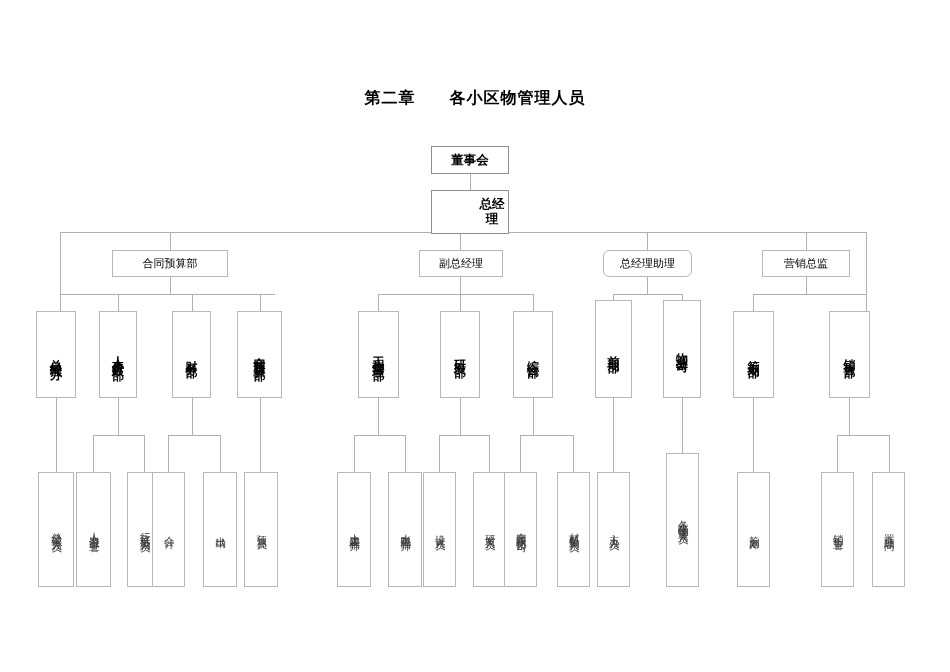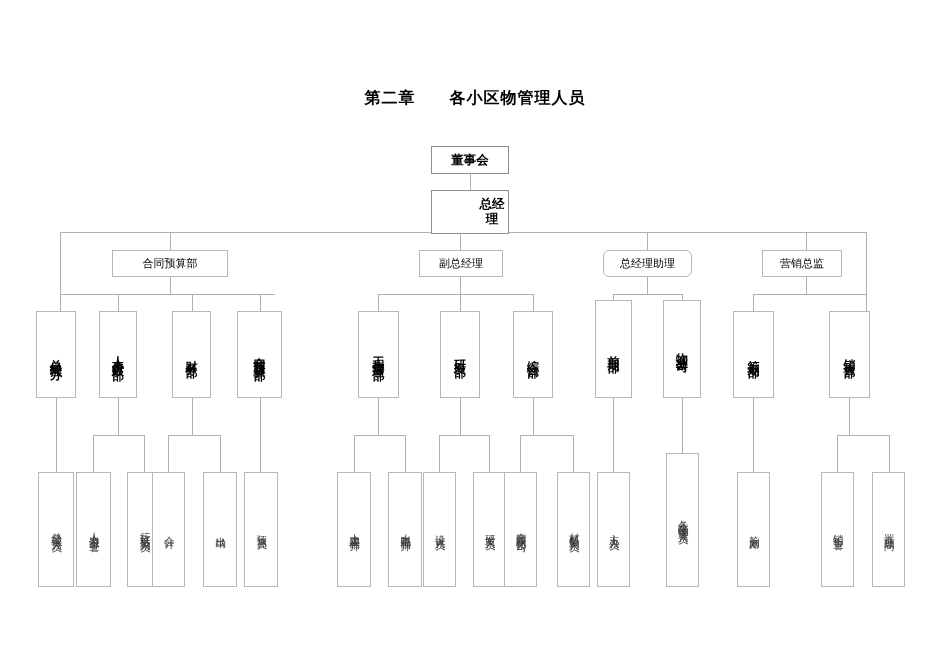--- a/index.html
+++ b/index.html
@@ -143,21 +143,21 @@
   <div class="ln h" style="left:837px;top:435px;width:52px;"></div>
   <div class="ln v" style="left:837px;top:435px;height:37px;"></div>
   <div class="ln v" style="left:889px;top:435px;height:37px;"></div>
 
   <div class="box strong bold-txt" style="left:431px;top:146px;width:78px;height:28px;">董事会</div>
   <div class="box strong bold-txt" style="left:431px;top:190px;width:78px;height:44px;padding-left:44px;">总经理</div>
 
   <div class="box lvl2" style="left:112px;top:250px;width:116px;height:27px;">合同预算部</div>
   <div class="box lvl2" style="left:419px;top:250px;width:84px;height:27px;">副总经理</div>
   <div class="box lvl2" style="left:603px;top:250px;width:89px;height:27px;border-radius:6px;">总经理助理</div>
-  <div class="box lvl2" style="left:762px;top:250px;width:80px;height:27px;text-align:right;">营销总监</div>
+  <div class="box lvl2" style="left:762px;top:250px;width:88px;height:27px;text-align:right;">营销总监</div>
 
   <div class="box vert dept" style="left:36px;top:311px;width:40px;height:87px;">总经理办</div>
   <div class="box vert dept" style="left:99px;top:311px;width:38px;height:87px;">人事行政部</div>
   <div class="box vert dept" style="left:172px;top:311px;width:39px;height:87px;">财务部</div>
   <div class="box vert dept" style="left:237px;top:311px;width:45px;height:87px;">合同预算部</div>
   <div class="box vert dept" style="left:358px;top:311px;width:41px;height:87px;">工程管理部</div>
   <div class="box vert dept" style="left:440px;top:311px;width:40px;height:87px;">研发部</div>
   <div class="box vert dept" style="left:513px;top:311px;width:40px;height:87px;">综合部</div>
   <div class="box vert dept" style="left:595px;top:300px;width:37px;height:98px;">前期部</div>
   <div class="box vert dept" style="left:663px;top:300px;width:38px;height:98px;">物业公司</div>

